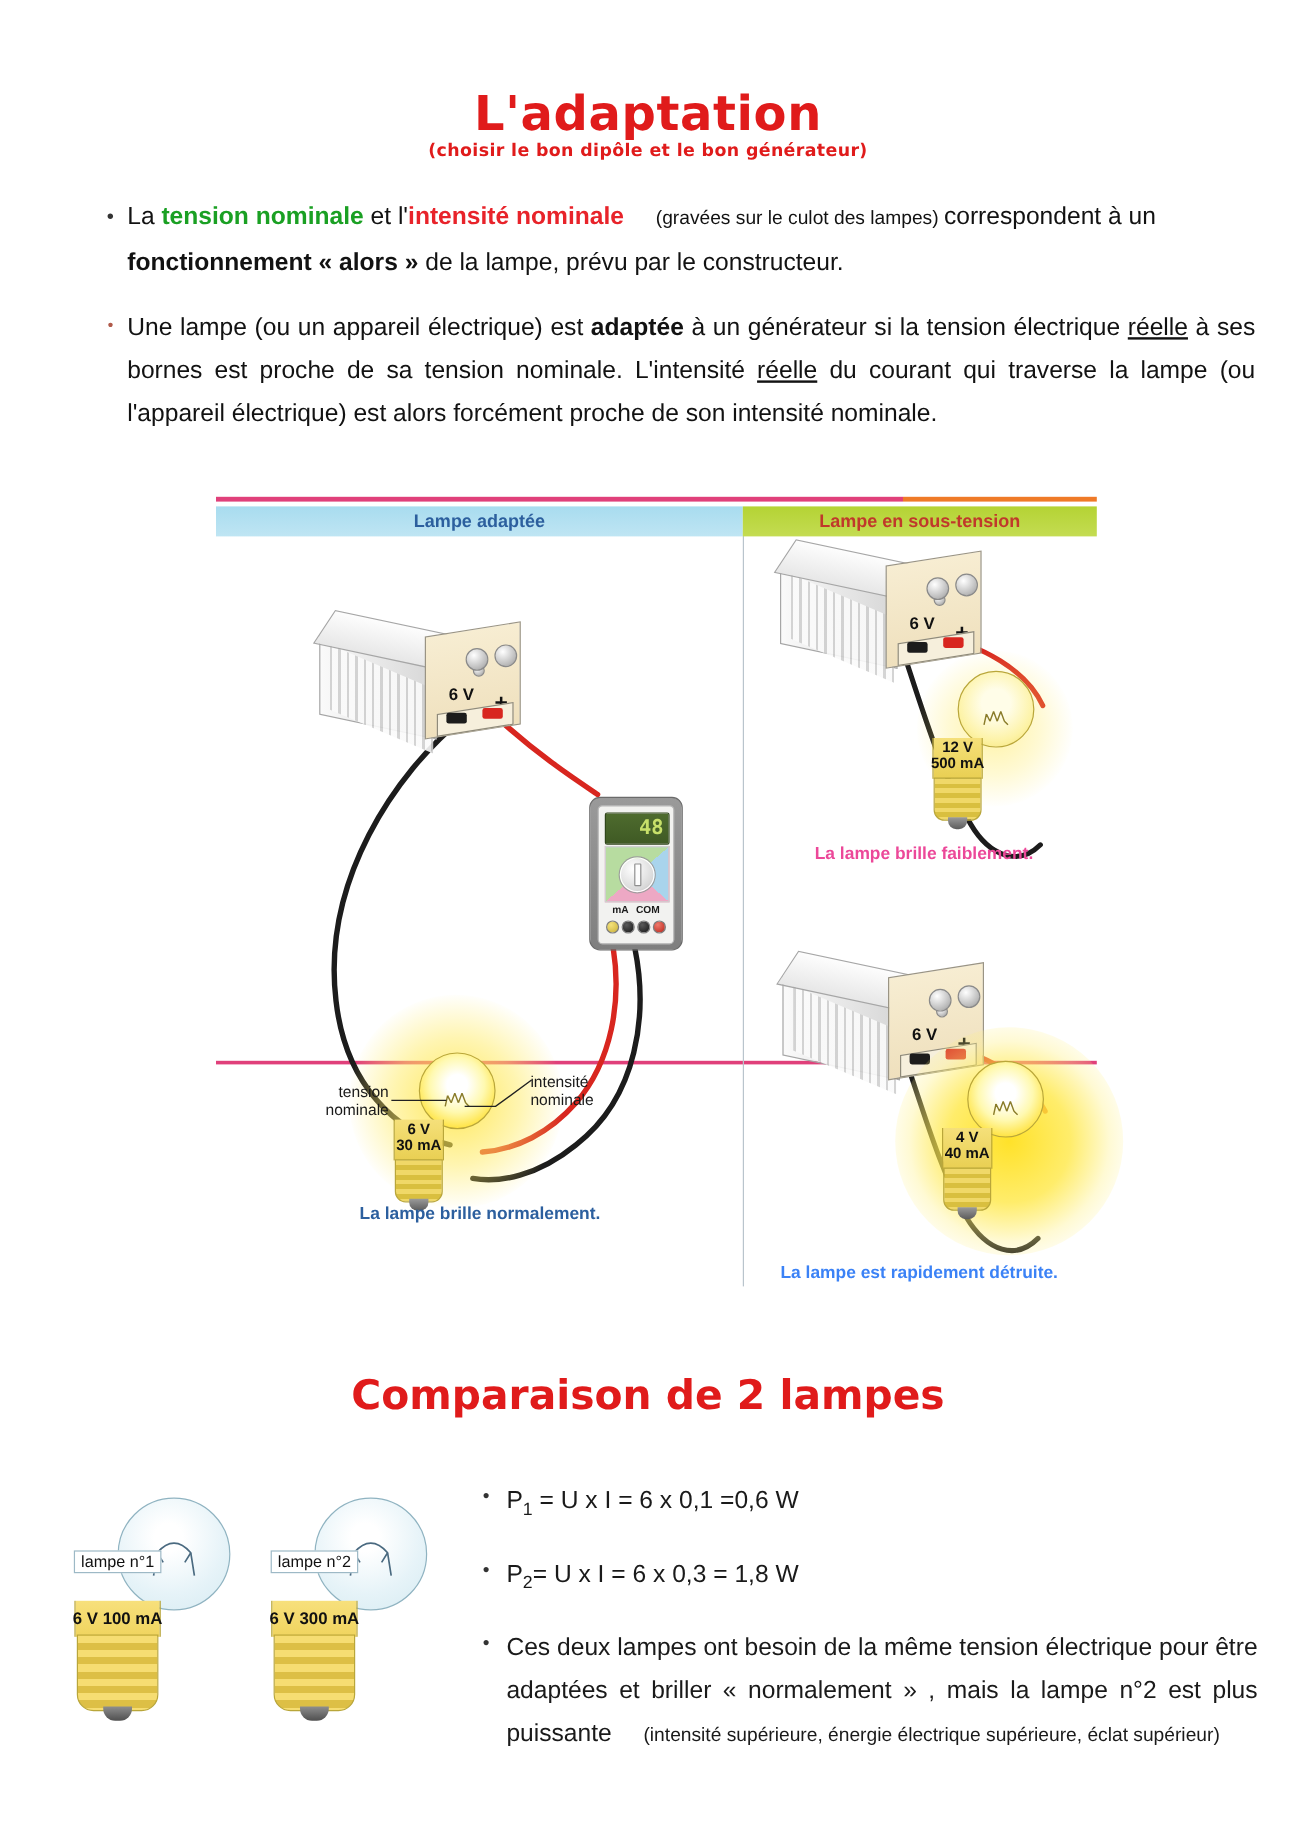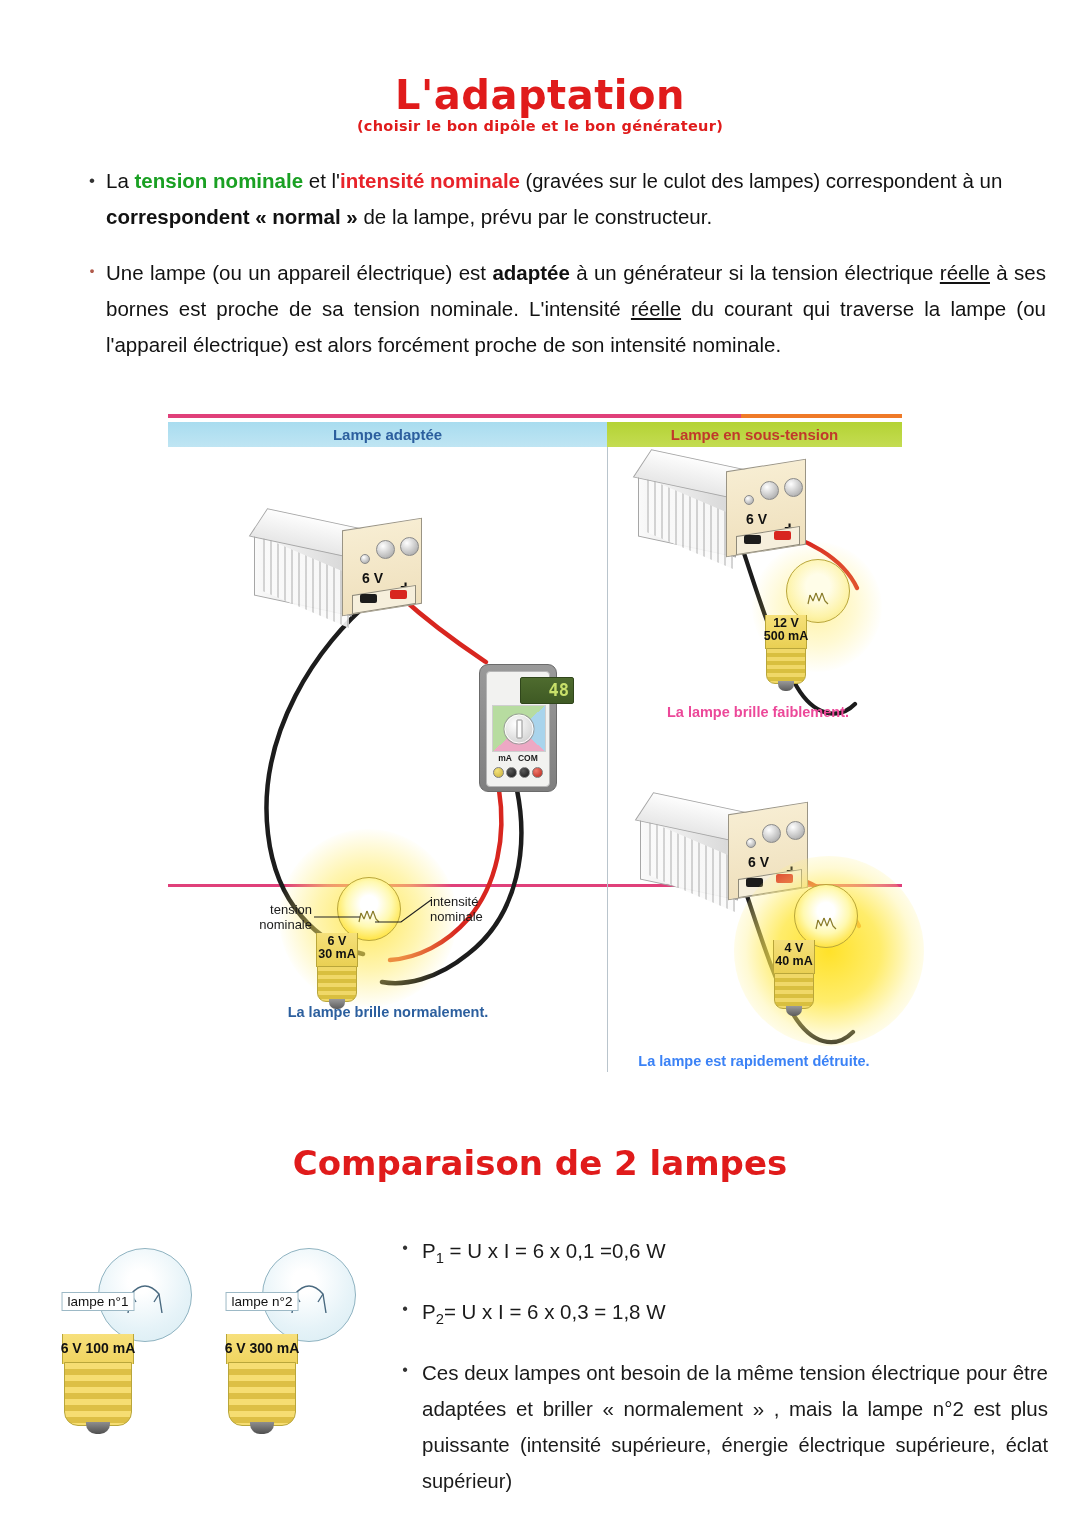--- a/index.html
+++ b/index.html
@@ -59,30 +59,30 @@
     flex: 1 1 auto;
     font-size: 20.5px;
     line-height: 36px;
     color: #121212;
   }
   .justify { text-align: justify; }
   .b { font-weight: bold; }
   .u { text-decoration: underline; }
   .green { color: #1aa023; font-weight: bold; }
   .red { color: #e8232a; font-weight: bold; }
-  .small { font-size: 20px; }
+  .small { font-size: 16px; margin-left: 22px; }
 
   #bullet-1 { top: 163px; left: 78px; width: 968px; }
   #bullet-2 { top: 255px; left: 78px; width: 968px; }
 
   
   .figure {
     position: absolute;
     top: 414px;
-    left: 168px;
+    left: 180px;
     width: 734px;
     height: 473px;
   }
   .fig-rule-top {
     position: absolute; top: 0; left: 0; width: 734px; height: 4px;
     background: linear-gradient(to right, #e0407a 0%, #e0407a 78%, #ef7a28 78%, #ef7a28 100%);
   }
   .fig-rule-bottom {
     position: absolute; bottom: 0; left: 0; width: 734px; height: 3px;
     background: #e0407a;
@@ -264,21 +264,20 @@
     background: #f2f2f0;
     border-radius: 4px;
     border: 1px solid #b6b6b6;
   }
   .mm-screen {
     position: absolute; left: 5px; top: 5px;
     width: 52px; height: 25px;
     background: linear-gradient(to bottom, #4e6b2e, #3f5a24);
     border: 1px solid #30461b;
     border-radius: 2px;
-    margin-left: 28px;
   }
   .mm-value {
     position: absolute; right: 4px; top: 2px;
     font-family: "DejaVu Sans Mono", monospace;
     font-size: 17px;
     font-weight: bold;
     color: #c8e06a;
     line-height: 21px;
   }
   .mm-dialarea {
@@ -424,21 +423,21 @@
   }
 </style>
 </head>
 <body>
 
 <div class="doc-title">L'adaptation</div>
 <div class="doc-subtitle">(choisir le bon dipôle et le bon générateur)</div>
 
 <div class="bullet-block" id="bullet-1">
   <div class="bullet-mark dark">•</div>
-  <div class="bullet-text"><span>La </span><span class="green">tension nominale</span><span> et l'</span><span class="red">intensité nominale</span><span class="small"> (gravées sur le culot des lampes) </span><span>correspondent à un </span><span class="b">correspondent « normal »</span><span> de la lampe, prévu par le constructeur.</span></div>
+  <div class="bullet-text"><span>La </span><span class="green">tension nominale</span><span> et l'</span><span class="red">intensité nominale</span><span class="small"> (gravées sur le culot des lampes) </span><span>correspondent à un </span><span class="b">fonctionnement « alors »</span><span> de la lampe, prévu par le constructeur.</span></div>
 </div>
 
 <div class="bullet-block" id="bullet-2">
   <div class="bullet-mark red">•</div>
   <div class="bullet-text justify"><span>Une lampe (ou un appareil électrique) est </span><span class="b">adaptée</span><span> à un générateur si la tension électrique </span><span class="u">réelle</span><span> à ses bornes est proche de sa tension nominale. L'intensité </span><span class="u">réelle</span><span> du courant qui traverse la lampe (ou l'appareil électrique) est alors forcément proche de son intensité nominale.</span></div>
 </div>
 
 <div class="figure">
 
   <div class="fig-rule-top"></div>

